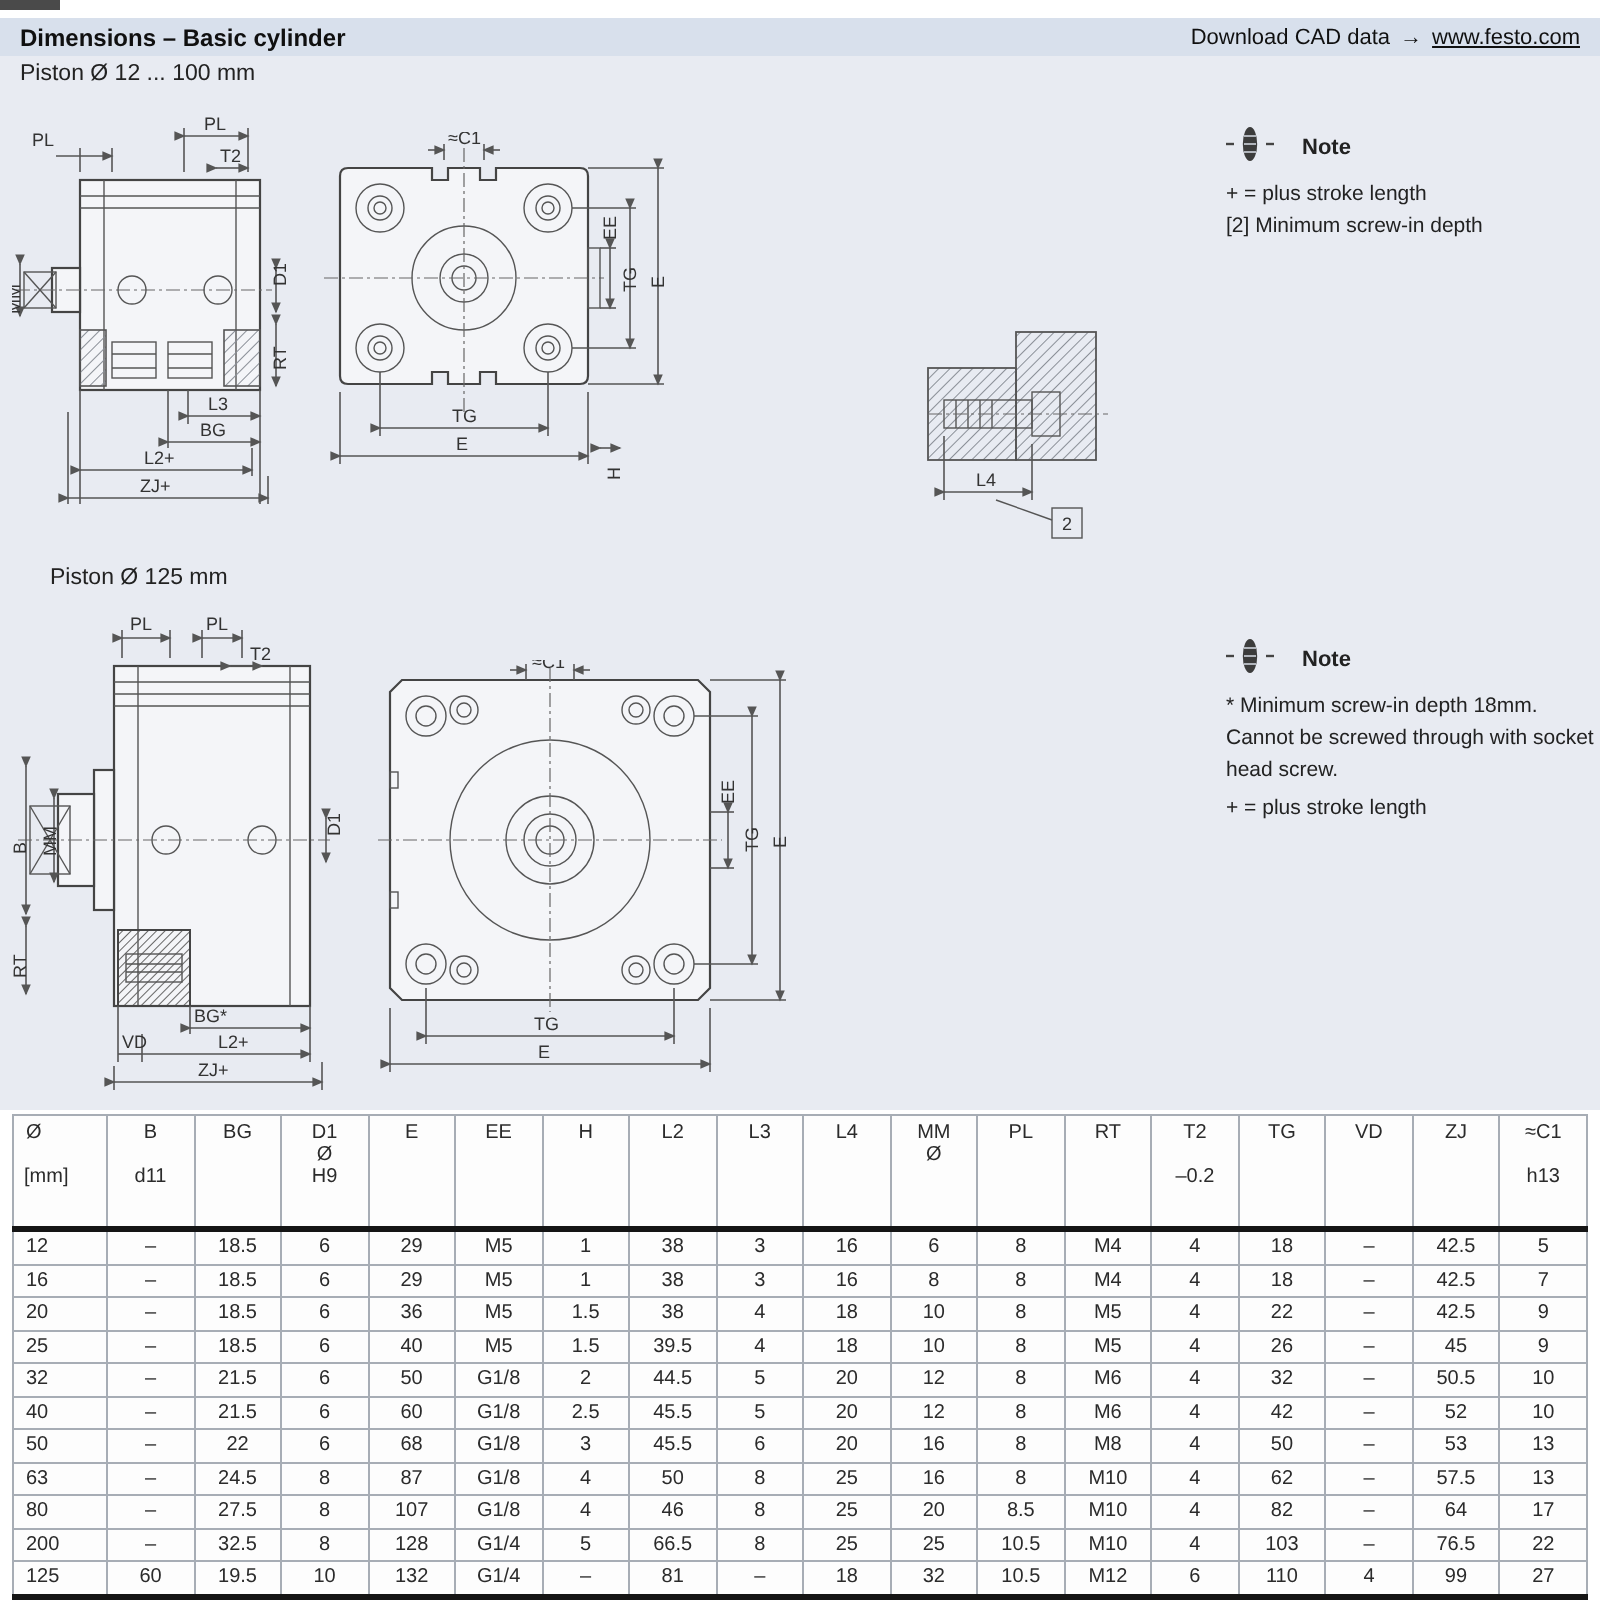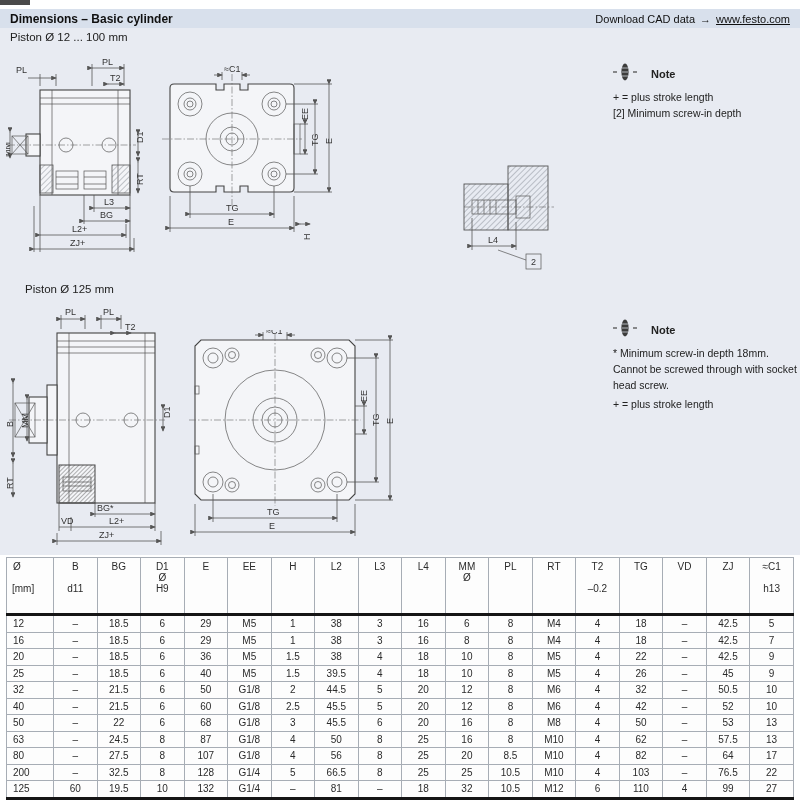--- a/index.html
+++ b/index.html
@@ -619,21 +619,21 @@
             <td>13</td>
           </tr>
           <tr>
             <td class="c0">80</td>
             <td>–</td>
             <td>27.5</td>
             <td>8</td>
             <td>107</td>
             <td>G1/8</td>
             <td>4</td>
-            <td>56</td>
+            <td>46</td>
             <td>8</td>
             <td>25</td>
             <td>20</td>
             <td>8.5</td>
             <td>M10</td>
             <td>4</td>
             <td>82</td>
             <td>–</td>
             <td>64</td>
             <td>17</td>

